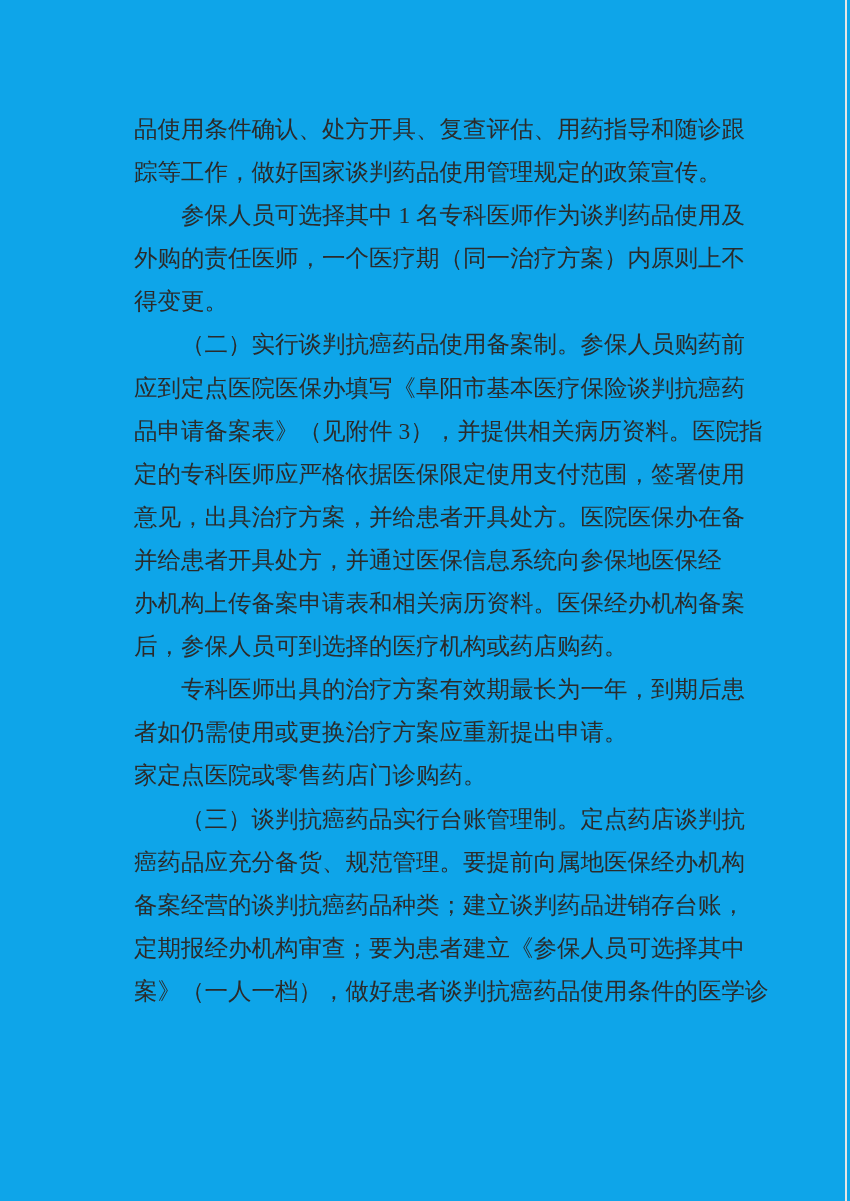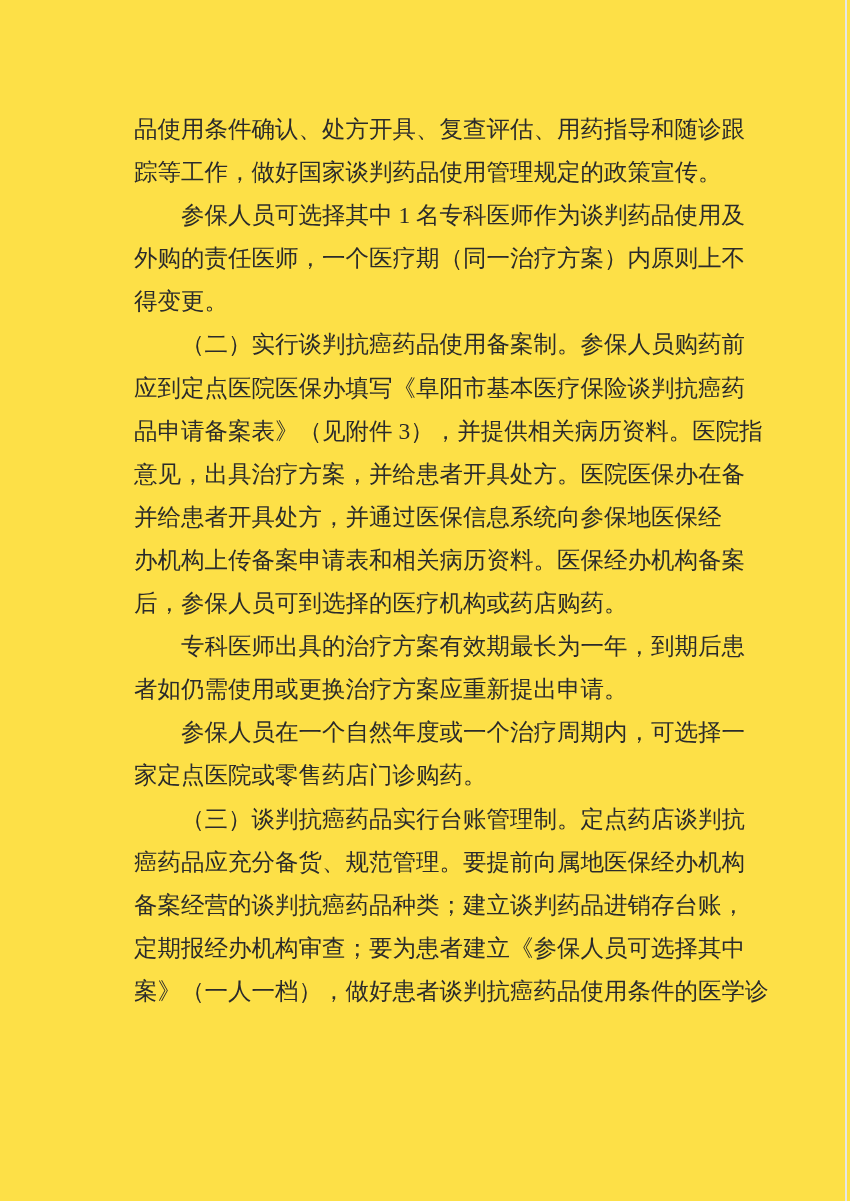--- a/index.html
+++ b/index.html
@@ -4,21 +4,21 @@
 <style>
   html, body {
     margin: 0;
     padding: 0;
     background: #ffffff;
   }
   .page {
     position: relative;
     width: 850px;
     height: 1201px;
-    background: #fde047;
+    background: #0ea5e9;
     overflow: hidden;
     font-family: "Liberation Serif", "DejaVu Serif", serif;
   }
   .scan-edge-line {
     position: absolute;
     left: 845px;
     top: 0;
     width: 2px;
     height: 1201px;
     background: #e6e6e6;
@@ -48,27 +48,27 @@
   <div class="scan-edge-line"></div>
   <div class="textblock">
     <div class="line">品使用条件确认、处方开具、复查评估、用药指导和随诊跟</div>
     <div class="line">踪等工作，做好国家谈判药品使用管理规定的政策宣传。</div>
     <div class="line indent">参保人员可选择其中 1 名专科医师作为谈判药品使用及</div>
     <div class="line">外购的责任医师，一个医疗期（同一治疗方案）内原则上不</div>
     <div class="line">得变更。</div>
     <div class="line indent">（二）实行谈判抗癌药品使用备案制。参保人员购药前</div>
     <div class="line">应到定点医院医保办填写《阜阳市基本医疗保险谈判抗癌药</div>
     <div class="line">品申请备案表》（见附件 3），并提供相关病历资料。医院指</div>
+    <div class="line">定的专科医师应严格依据医保限定使用支付范围，签署使用</div>
     <div class="line">意见，出具治疗方案，并给患者开具处方。医院医保办在备</div>
     <div class="line">并给患者开具处方，并通过医保信息系统向参保地医保经</div>
     <div class="line">办机构上传备案申请表和相关病历资料。医保经办机构备案</div>
     <div class="line">后，参保人员可到选择的医疗机构或药店购药。</div>
     <div class="line indent">专科医师出具的治疗方案有效期最长为一年，到期后患</div>
     <div class="line">者如仍需使用或更换治疗方案应重新提出申请。</div>
-    <div class="line indent">参保人员在一个自然年度或一个治疗周期内，可选择一</div>
     <div class="line">家定点医院或零售药店门诊购药。</div>
     <div class="line indent">（三）谈判抗癌药品实行台账管理制。定点药店谈判抗</div>
     <div class="line">癌药品应充分备货、规范管理。要提前向属地医保经办机构</div>
     <div class="line">备案经营的谈判抗癌药品种类；建立谈判药品进销存台账，</div>
     <div class="line">定期报经办机构审查；要为患者建立《参保人员可选择其中</div>
     <div class="line">案》（一人一档），做好患者谈判抗癌药品使用条件的医学诊</div>
   </div>
 </div>
 
 </body></html>

